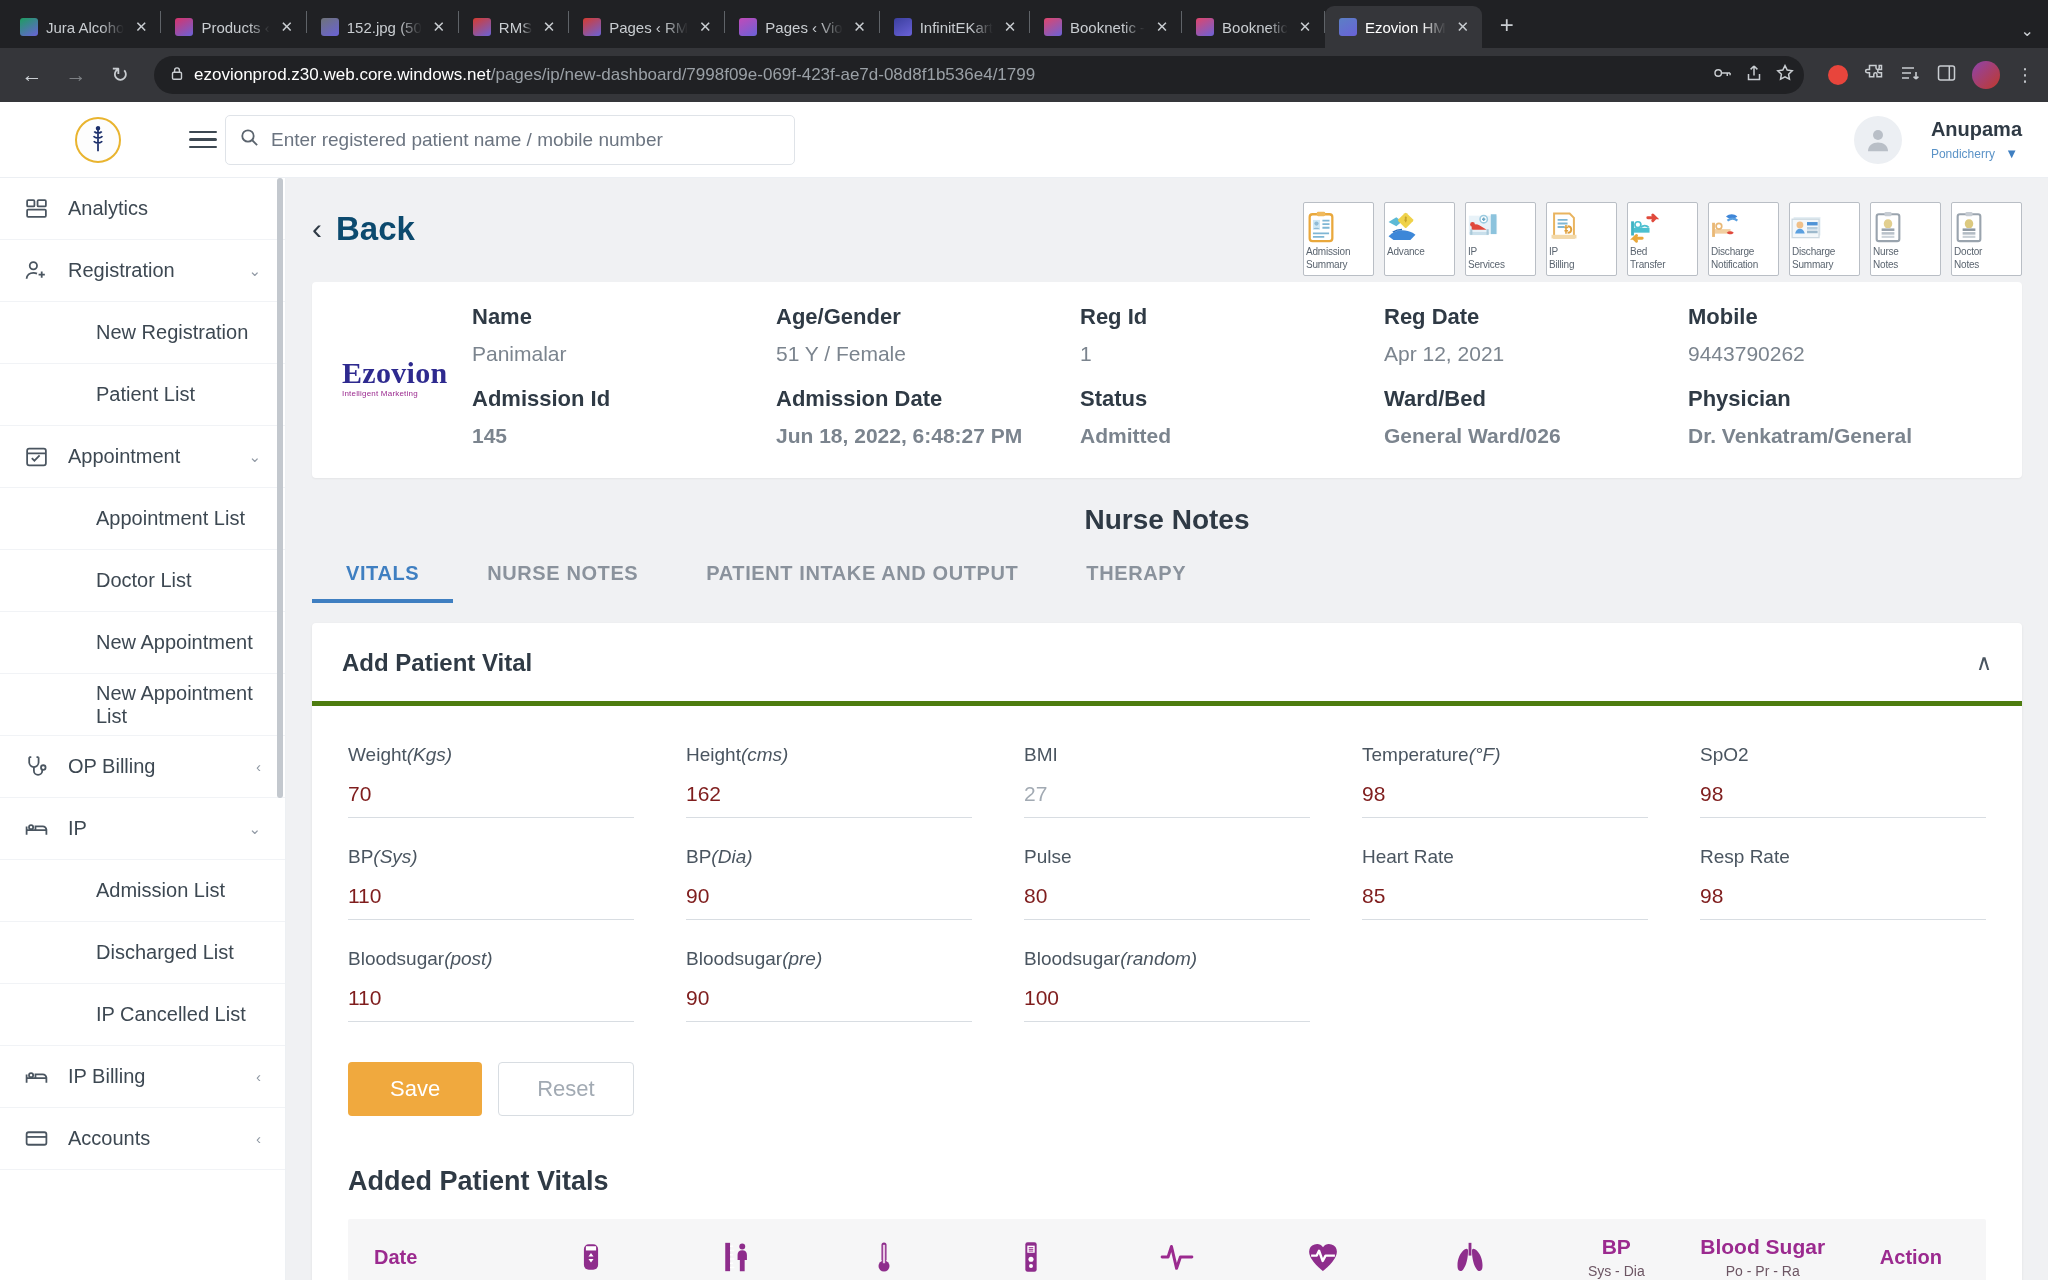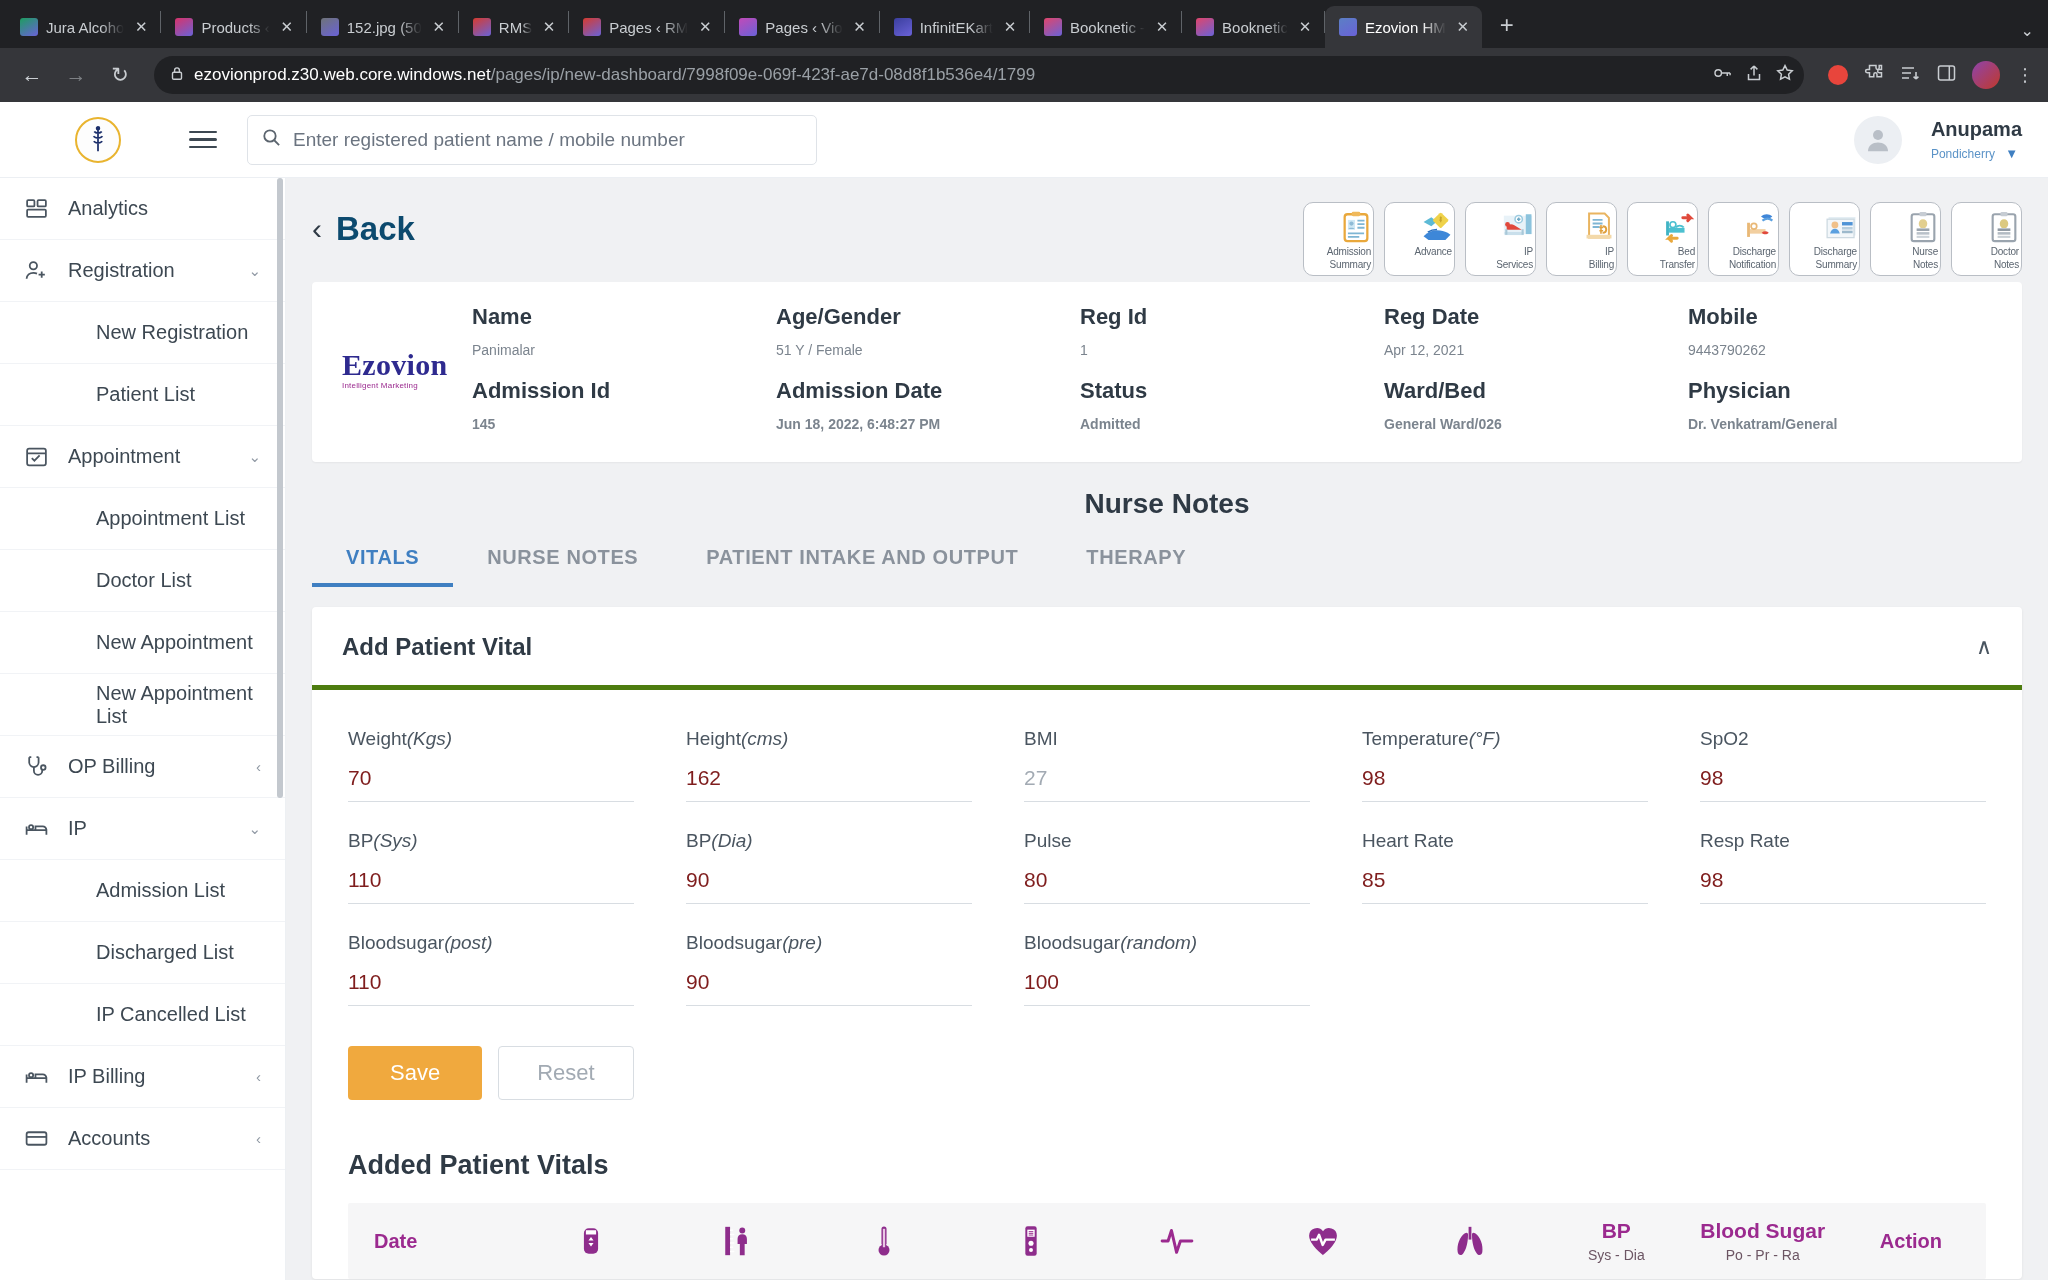--- a/index.html
+++ b/index.html
@@ -91,21 +91,21 @@
   .logo-wrap { width: 143px; display: flex; align-items: center; justify-content: center; }
   .logo-circle {
     width: 46px; height: 46px; border-radius: 50%;
     background: #fdfdfd; border: 2px solid #e9b42f;
     display: flex; align-items: center; justify-content: center;
   }
   .logo-circle svg { width: 30px; height: 30px; }
   .hamburger { margin-left: 12px; display: flex; flex-direction: column; gap: 5px; padding: 8px; }
   .hamburger i { display: block; width: 28px; height: 2.5px; background: #3d4852; border-radius: 2px; }
   .searchbox {
-    margin-left: 22px; width: 570px; height: 50px; border: 1px solid #dfe3e8;
+    width: 570px; height: 50px; border: 1px solid #dfe3e8;
     border-radius: 5px; display: flex; align-items: center; padding: 0 14px; gap: 12px;
     background: #fff;
   }
   .searchbox .s-ico { color: #6b7480; font-size: 19px; }
   .searchbox input {
     border: 0; outline: none; font-size: 19px; color: #3d4852;
     font-family: "Liberation Sans", sans-serif; width: 100%; background: transparent;
   }
   .searchbox input::placeholder { color: #6b7480; }
   .hdr-right { margin-left: auto; display: flex; align-items: center; gap: 29px; }
@@ -152,21 +152,21 @@
   .main-inner { padding: 18px 26px 0 26px; }
 
   .backrow { display: flex; align-items: flex-start; height: 86px; }
   .backbtn { display: flex; align-items: center; gap: 14px; padding-top: 14px; }
   .backbtn .bchev { font-size: 30px; color: #2f3a45; line-height: 1; }
   .backbtn .btxt { font-size: 33px; color: #0c4a6e; font-weight: bold; }
 
   .icobar { margin-left: auto; display: flex; gap: 10px; padding-top: 6px; }
   .icobtn {
     width: 71px; height: 74px; background: #ffffff; border: 1px solid #b9bec5;
-    border-radius: 10px; display: flex; flex-direction: column; align-items: flex-end;
+    border-radius: 2px; display: flex; flex-direction: column; align-items: flex-start;
     justify-content: flex-start; padding-top: 6px;
   }
   .icobtn .gl { height: 36px; display: flex; align-items: center; justify-content: center; }
   .icobtn .gl svg { width: 34px; height: 34px; }
   .icobtn .cap {
     font-size: 10px; color: #5b6570; text-align: center; line-height: 1.18;
     padding: 1px 2px 0; letter-spacing: -0.2px;
   }
 
   .infocard {
@@ -176,21 +176,21 @@
   .infologo { width: 130px; flex: 0 0 130px; display: flex; align-items: center; }
   .ezo-logo { line-height: 1; }
   .ezo-logo .e1 { font-family: "Liberation Serif", serif; font-size: 30px; color: #2e2a8f; font-weight: bold; letter-spacing: .3px; }
   .ezo-logo .e2 { font-size: 8px; color: #9b2a8f; letter-spacing: .2px; margin-top: 2px; }
   .infogrid {
     flex: 1 1 auto; display: grid; grid-template-columns: repeat(5, 1fr);
     row-gap: 0;
   }
   .icell { padding: 0 10px 0 0; }
   .ilabel { font-size: 22px; font-weight: bold; color: #2f3a45; margin-bottom: 12px; }
-  .ival { font-size: 14px; color: #7b848e; margin-bottom: 20px; }
+  .ival { font-size: 21px; color: #7b848e; margin-bottom: 20px; }
   .icell.r2 .ilabel { margin-top: 0; }
   .icell.r2 .ival { margin-bottom: 4px; font-weight: bold; }
 
   .nurse-title {
     text-align: center; font-size: 28px; font-weight: bold; color: #2f3a45;
     padding: 26px 0 10px 0;
   }
 
   .tabsrow { display: flex; gap: 0; padding: 0 0 0 0; border-bottom: 0; }
   .vtab {

